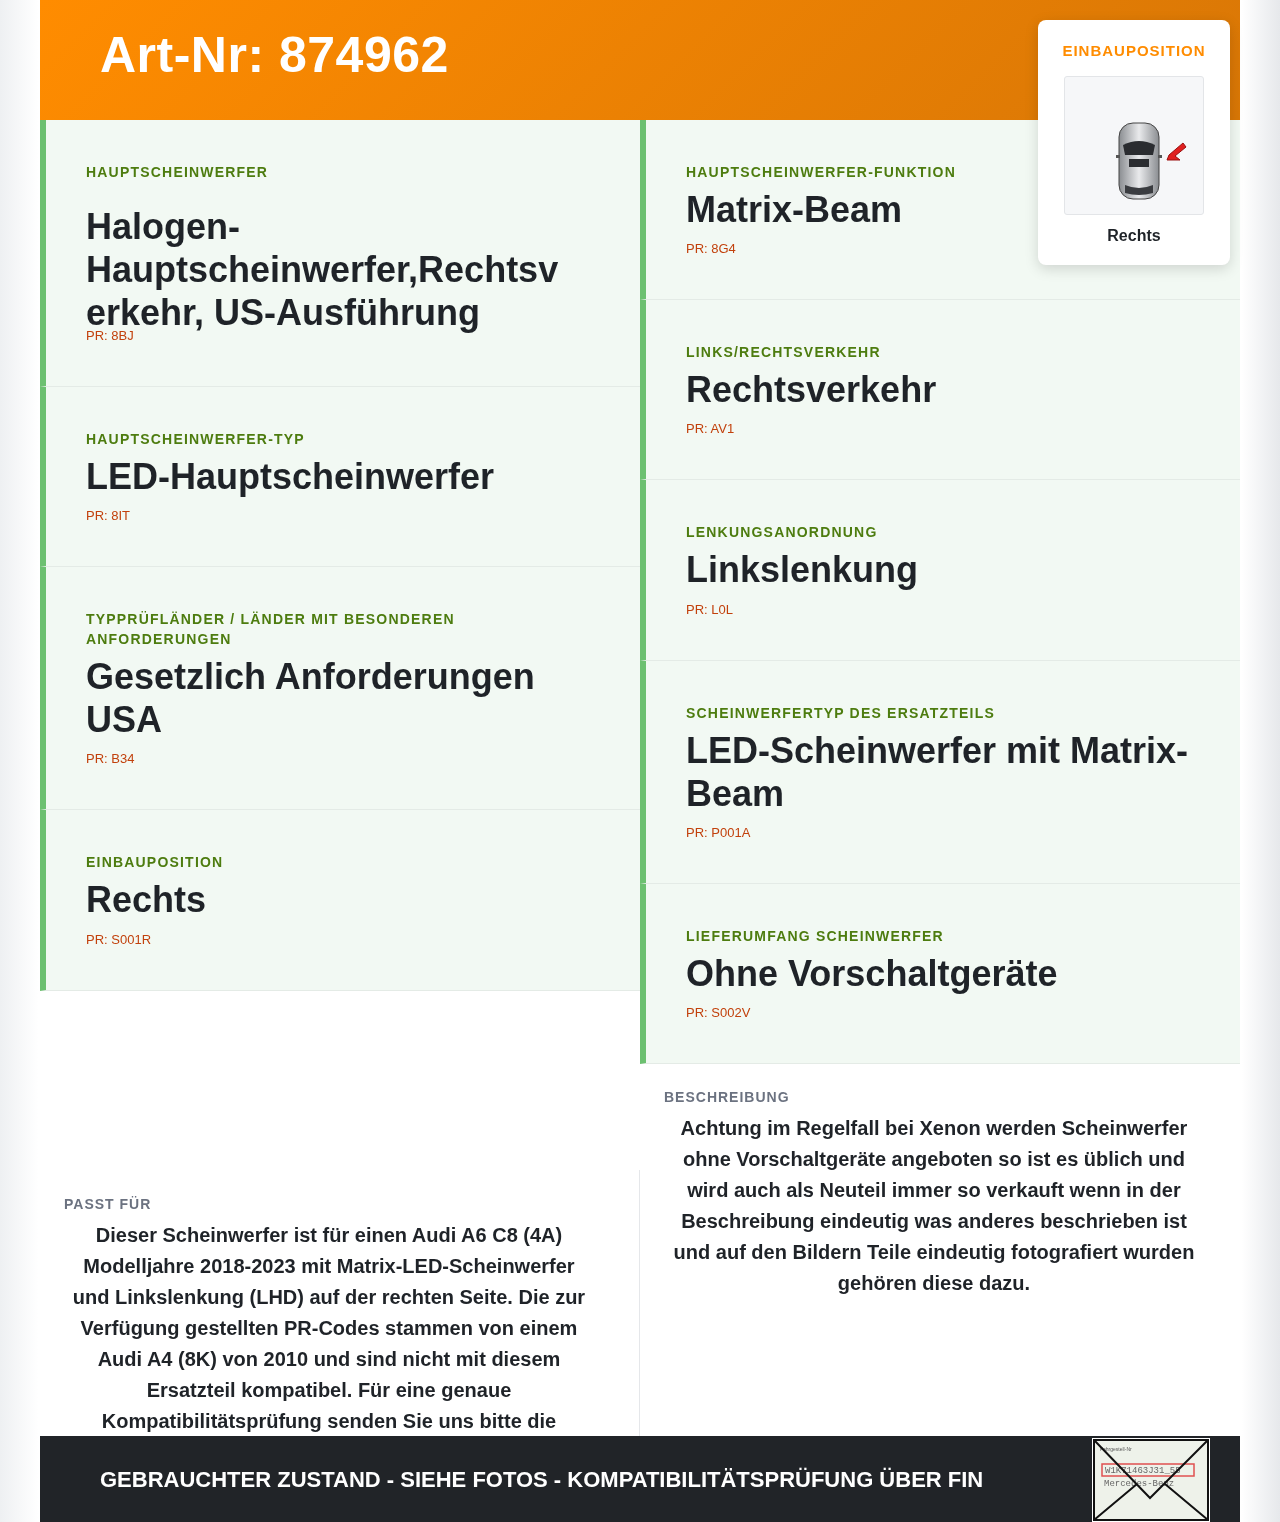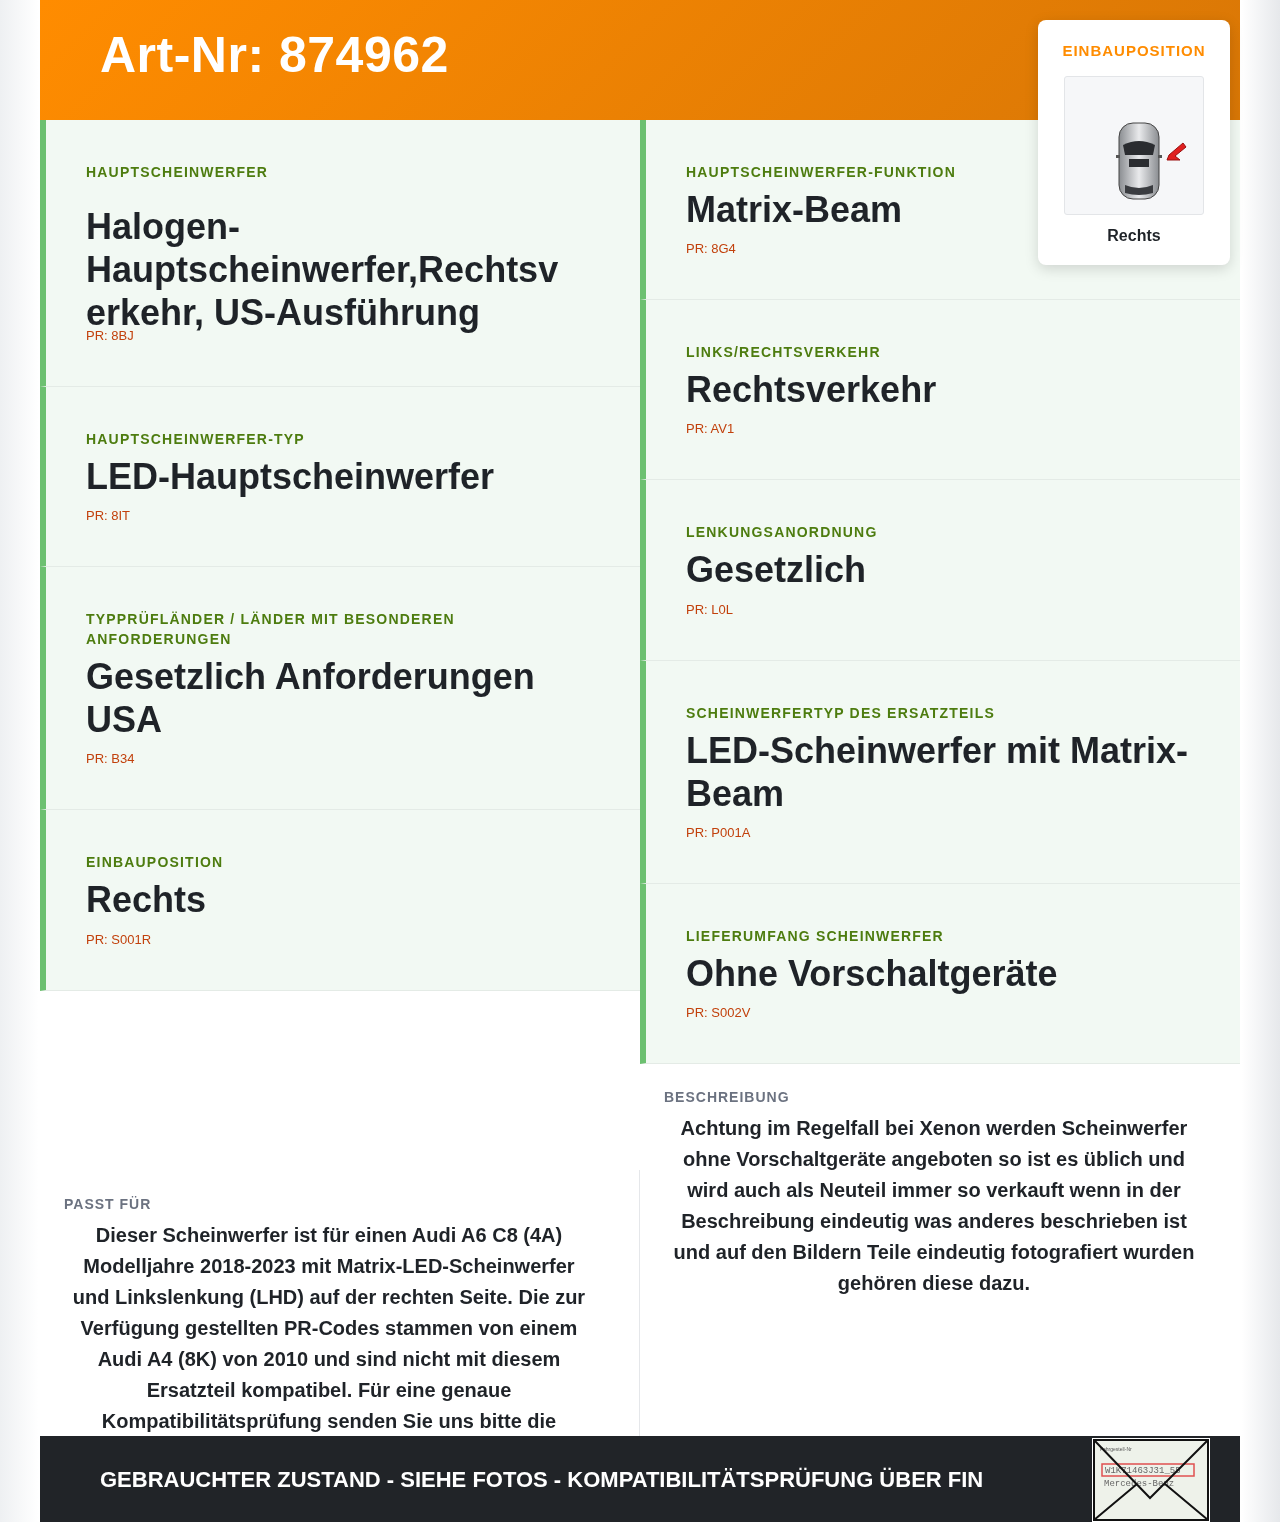--- a/index.html
+++ b/index.html
@@ -133,21 +133,21 @@
       <div class="cell-value" style="top:68px;">Matrix-Beam</div>
       <div class="cell-pr" style="top:121px;">PR: 8G4</div>
     </div>
     <div class="cell" style="height:180px;">
       <div class="cell-label" style="top:42px;">LINKS/RECHTSVERKEHR</div>
       <div class="cell-value" style="top:68px;">Rechtsverkehr</div>
       <div class="cell-pr" style="top:121px;">PR: AV1</div>
     </div>
     <div class="cell" style="height:181px;">
       <div class="cell-label" style="top:42px;">LENKUNGSANORDNUNG</div>
-      <div class="cell-value" style="top:68px;">Gesetzlich</div>
+      <div class="cell-value" style="top:68px;">Linkslenkung</div>
       <div class="cell-pr" style="top:122px;">PR: L0L</div>
     </div>
     <div class="cell" style="height:223px;">
       <div class="cell-label" style="top:42px;">SCHEINWERFERTYP DES ERSATZTEILS</div>
       <div class="cell-value" style="top:68px;">LED-Scheinwerfer mit Matrix-Beam</div>
       <div class="cell-pr" style="top:164px;">PR: P001A</div>
     </div>
     <div class="cell" style="height:180px;">
       <div class="cell-label" style="top:42px;">LIEFERUMFANG SCHEINWERFER</div>
       <div class="cell-value" style="top:68px;">Ohne Vorschaltgeräte</div>

